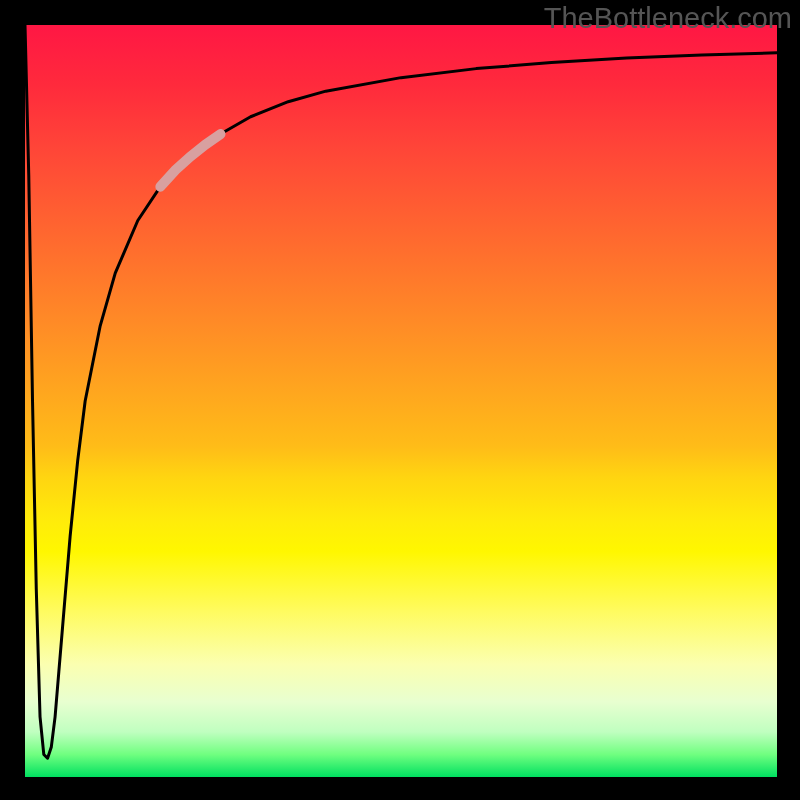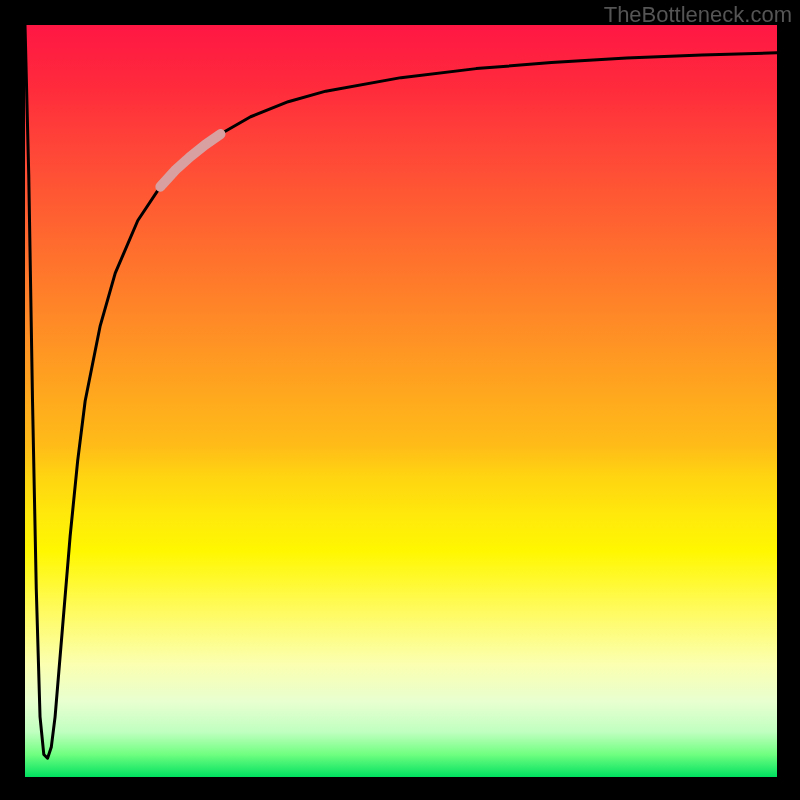--- a/index.html
+++ b/index.html
@@ -9,21 +9,21 @@
     background: #000;
     font-family: Arial, Helvetica, sans-serif;
     position: relative;
     overflow: hidden;
   }
   .attribution {
     position: absolute;
     top: 2px;
     right: 8px;
     color: #555;
-    font-size: 22px;
+    font-size: 29px;
     font-weight: 500;
     z-index: 100;
   }
   .plot-frame {
     position: absolute;
     left: 25px;
     top: 25px;
     width: 752px;
     height: 752px;
     background: linear-gradient(to bottom,

